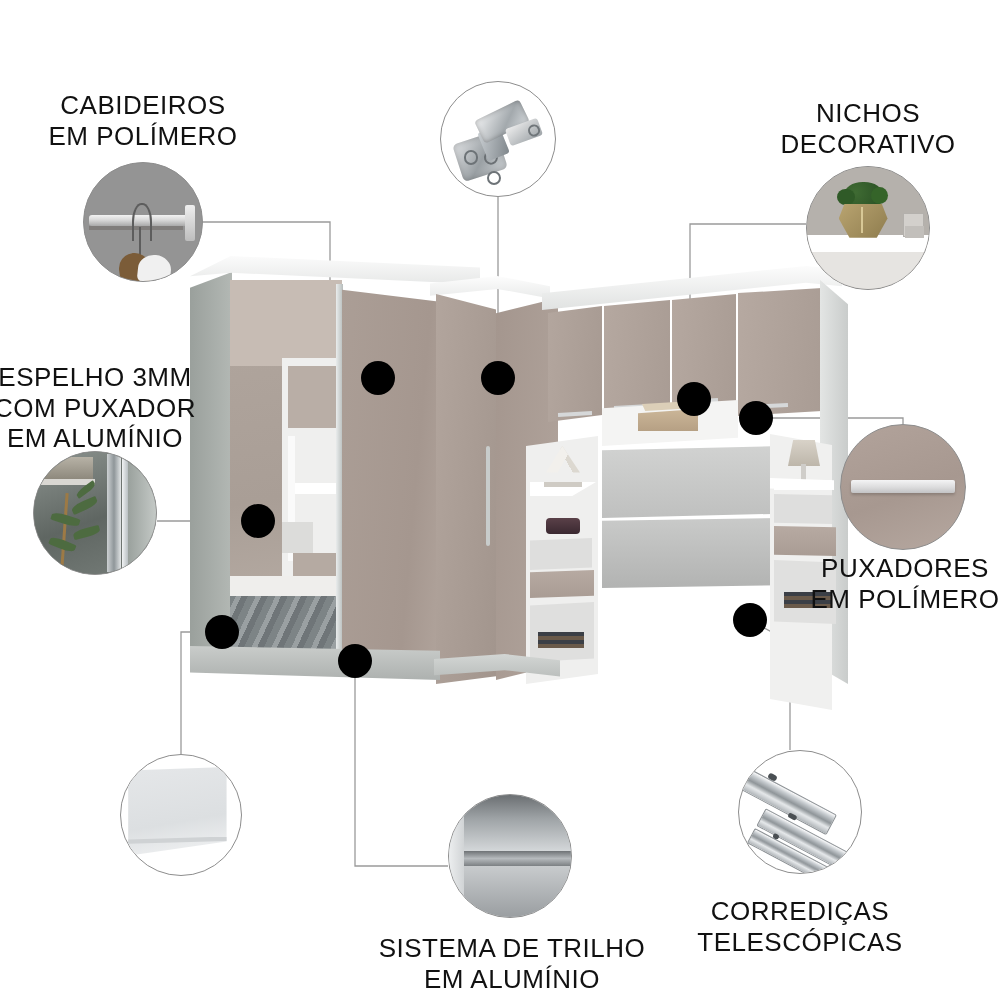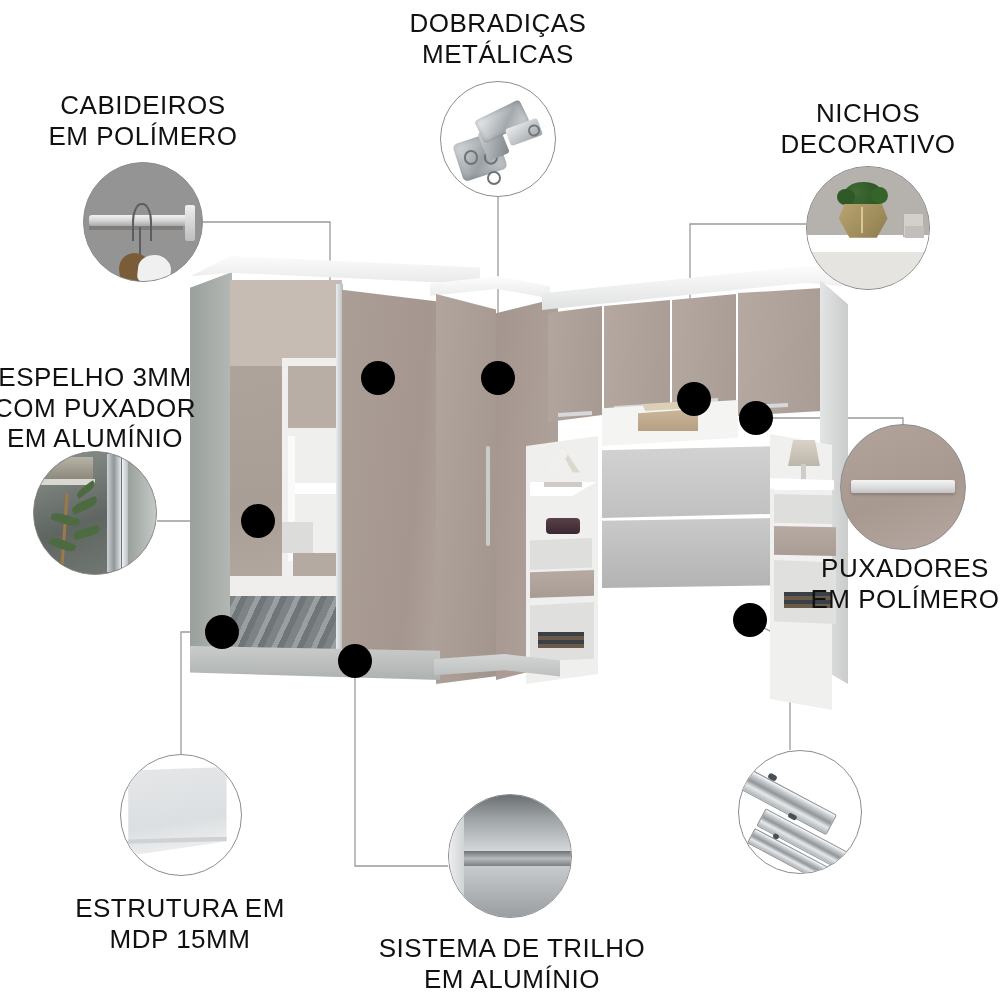--- a/index.html
+++ b/index.html
@@ -379,33 +379,31 @@
   <div class="dot" style="left:677px;top:382px;"></div>
   <div class="dot" style="left:241px;top:504px;"></div>
   <div class="dot" style="left:739px;top:401px;"></div>
   <div class="dot" style="left:205px;top:615px;"></div>
   <div class="dot" style="left:338px;top:644px;"></div>
   <div class="dot" style="left:733px;top:603px;"></div>
 
   <div class="callout-label" style="left:3px;top:90px;width:280px;font-size:26px;">CABIDEIROS
 EM POLÍMERO</div>
 
-  <div class="callout-label" style="left:348px;top:8px;width:300px;font-size:26px;">DOBRADIÇAS
-METÁLICAS</div>
 
   <div class="callout-label" style="left:723px;top:98px;width:290px;font-size:26px;">NICHOS
 DECORATIVO</div>
 
   <div class="callout-label" style="left:-35px;top:362px;width:260px;font-size:26px;">ESPELHO 3MM
 COM PUXADOR
 EM ALUMÍNIO</div>
 
   <div class="callout-label" style="left:765px;top:553px;width:280px;font-size:26px;">PUXADORES
 EM POLÍMERO</div>
 
-  <div class="callout-label" style="left:30px;top:893px;width:300px;font-size:26px;">ESTRUTURA EM
-MDP 15MM</div>
 
   <div class="callout-label" style="left:342px;top:933px;width:340px;font-size:26px;">SISTEMA DE TRILHO
 EM ALUMÍNIO</div>
 
+  <div class="callout-label" style="left:650px;top:896px;width:300px;font-size:26px;">CORREDIÇAS
+TELESCÓPICAS</div>
 
 </div>
 
 </body></html>

